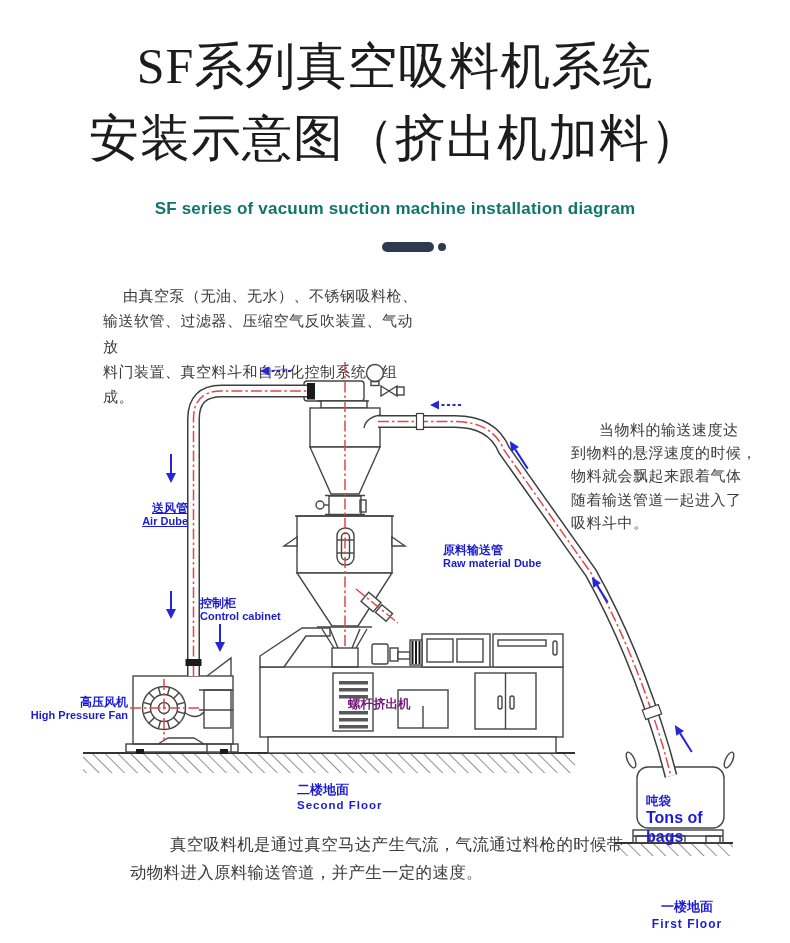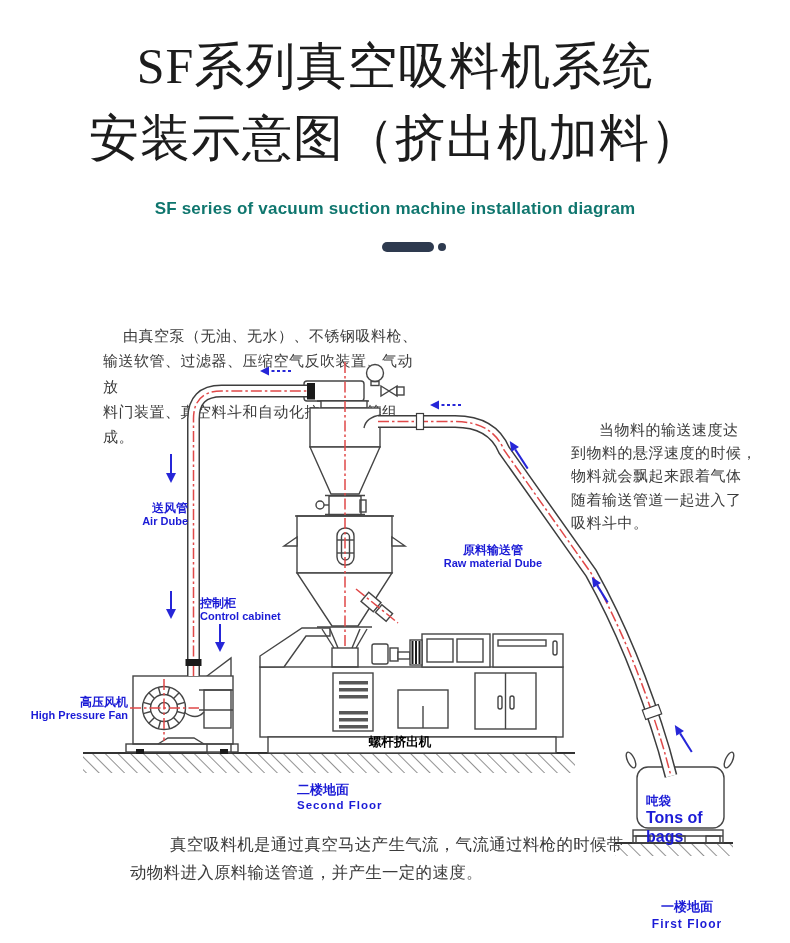--- a/index.html
+++ b/index.html
@@ -9,34 +9,34 @@
   .page{position:relative;width:790px;height:943px;background:#fff;overflow:hidden;
         font-family:"Liberation Serif","DejaVu Serif",serif;color:var(--ink);border-radius:18px;}
   .title{position:absolute;left:0;top:30px;width:790px;text-align:center;
          font-size:50px;line-height:72px;color:#1c1c1c;letter-spacing:1px;}
   .subtitle{position:absolute;left:0;top:199px;width:790px;text-align:center;
             font-family:"Liberation Sans","DejaVu Sans",sans-serif;
             font-size:17px;font-weight:bold;color:#0f766e;letter-spacing:0.2px;}
   .divider-bar{position:absolute;left:382px;top:242px;width:52px;height:10px;border-radius:5px;background:var(--navy);}
   .divider-dot{position:absolute;left:438px;top:243px;width:8px;height:8px;border-radius:50%;background:var(--navy);}
   .intro{position:absolute;left:103px;top:284px;width:320px;font-size:15px;line-height:25.3px;letter-spacing:0.5px;}
-  .intro .l0{text-indent:20px;margin-top:40px;}
+  .intro .l0{text-indent:20px;}
   .sidenote{position:absolute;left:571px;top:419px;width:222px;font-size:15px;line-height:23.2px;letter-spacing:0.5px;}
   .sidenote .l0{text-indent:28px;}
   .footnote{position:absolute;left:130px;top:831px;width:512px;font-size:16.5px;line-height:27.5px;letter-spacing:0.3px;}
   .footnote .l0{text-indent:40px;}
   .dlabel{position:absolute;font-family:"Liberation Sans","DejaVu Sans",sans-serif;
           font-weight:bold;color:var(--blue);line-height:1.18;}
   .dlabel .zh{font-size:12px;display:block;}
   .dlabel .en{font-size:11px;display:block;}
-  .lab-air{left:108px;top:501px;width:80px;text-align:right;}
+  .lab-air{left:108px;top:501px;width:80px;text-align:right;text-decoration:underline;}
   .lab-cab{left:200px;top:596px;width:100px;text-align:left;}
   .lab-fan{left:28px;top:695px;width:100px;text-align:right;}
-  .lab-raw{left:443px;top:543px;width:100px;text-align:center;}
-  .lab-ext{left:348px;top:735px;width:104px;text-align:center;color:#000000;}
+  .lab-raw{left:443px;top:543px;width:100px;text-align:left;}
+  .lab-ext{left:348px;top:697px;width:104px;color:#701a75;}
   .lab-ext .zh{font-size:12.5px;}
   .lab-2f{left:297px;top:782px;width:110px;text-align:left;}
   .lab-2f .zh{font-size:13px;margin-bottom:2px;}
   .lab-2f .en{font-size:11.5px;letter-spacing:1px;}
   .lab-bag{left:646px;top:794px;width:90px;text-align:left;}
   .lab-bag .zh{font-size:12.5px;}
   .lab-bag .en{font-size:16px;}
   .lab-1f{left:642px;top:855px;width:90px;text-align:center;margin-top:44px;}
   .lab-1f .zh{font-size:13px;margin-bottom:3px;}
   .lab-1f .en{font-size:12px;letter-spacing:1px;}

